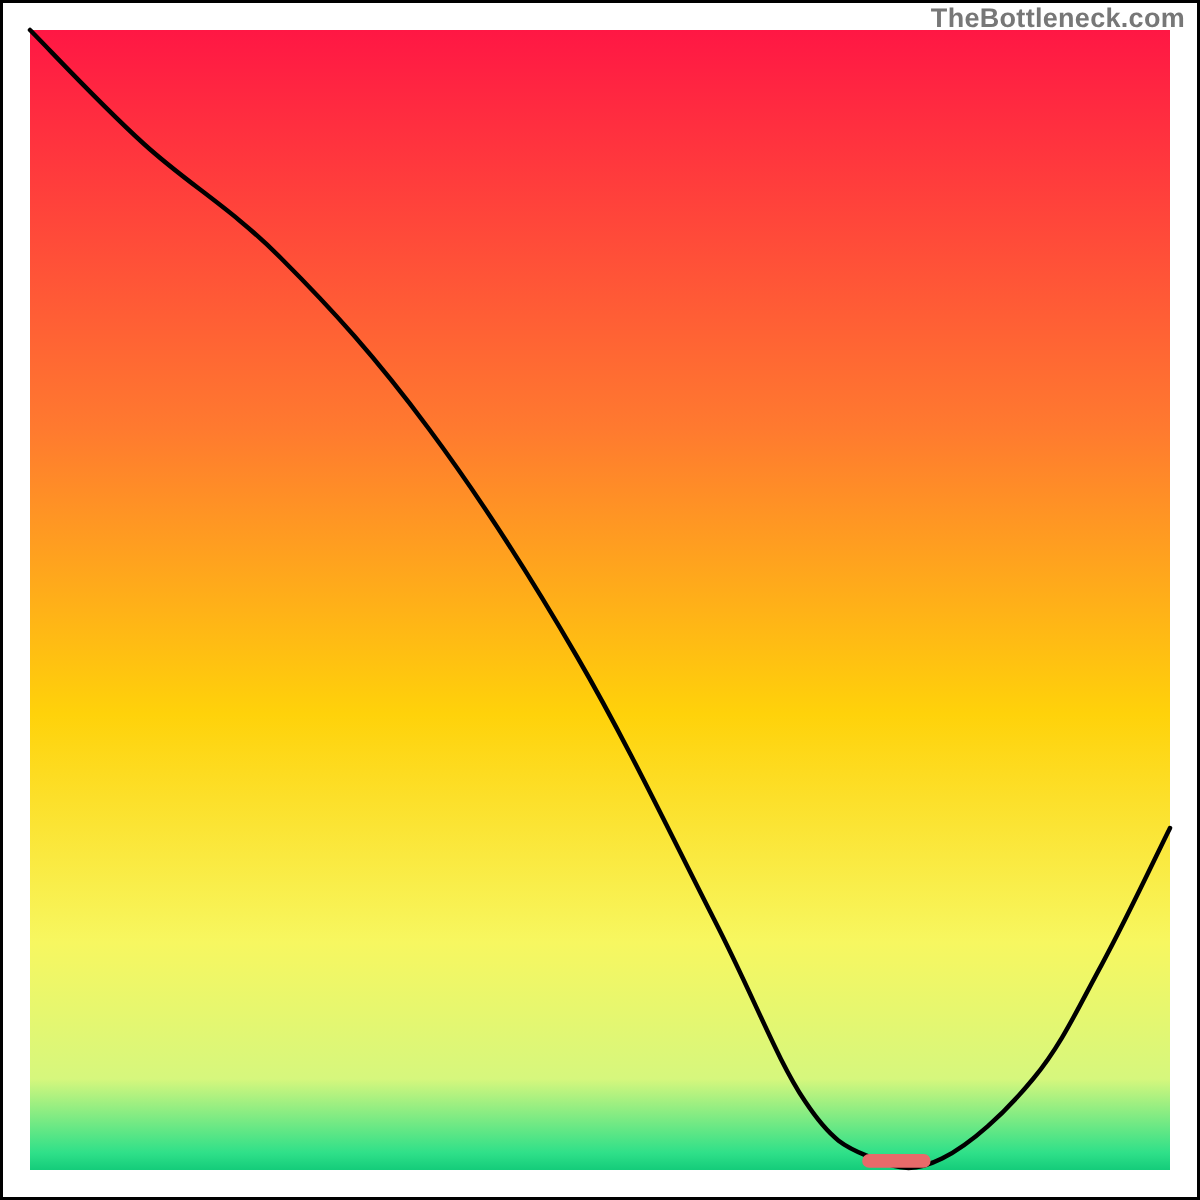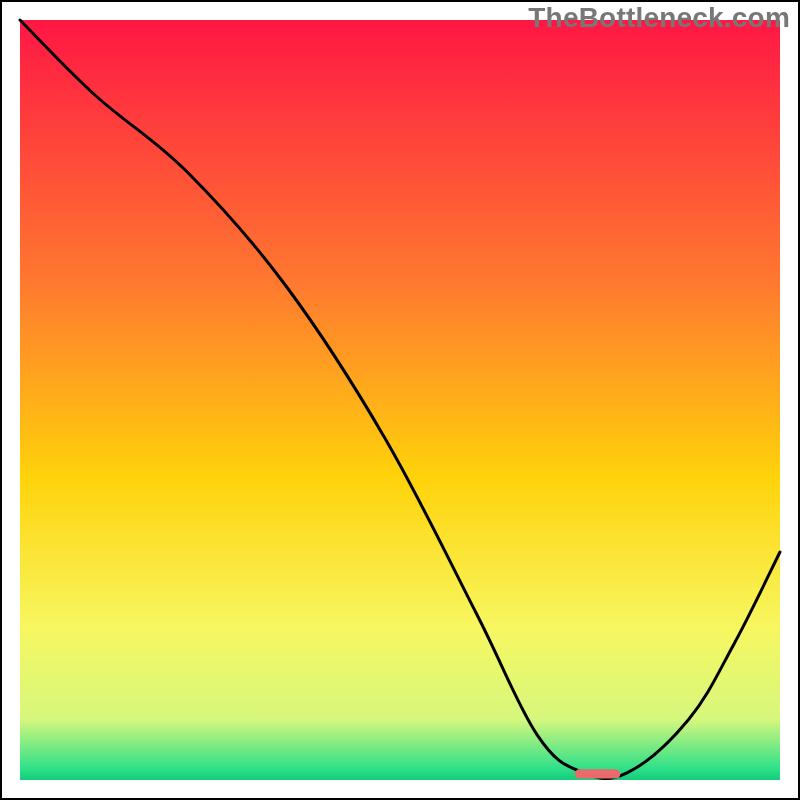--- a/index.html
+++ b/index.html
@@ -12,21 +12,21 @@
   }
   .chart-wrap {
     position: relative;
     width: 800px;
     height: 800px;
   }
   .watermark {
     position: absolute;
     top: 2px;
     right: 10px;
-    font-size: 28px;
+    font-size: 18px;
     font-weight: bold;
     color: #777;
     letter-spacing: 0.2px;
     user-select: none;
   }
   svg {
     display: block;
   }
 </style>
 </head>

